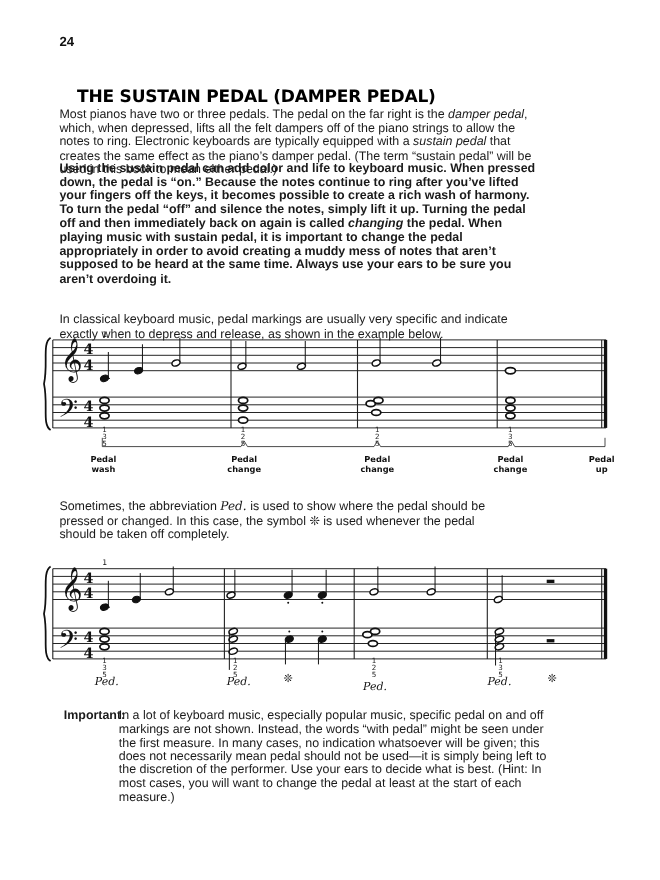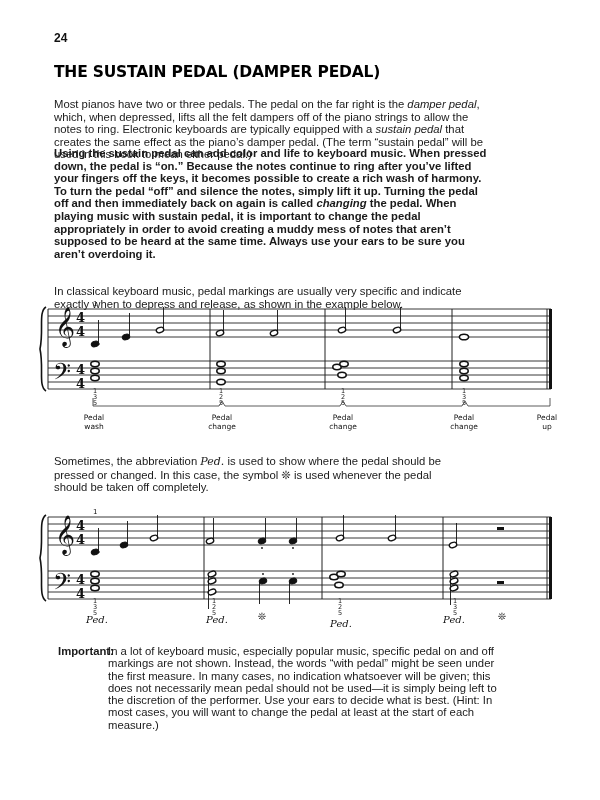--- a/index.html
+++ b/index.html
@@ -1,30 +1,30 @@
 <!DOCTYPE html>
 <html><head>
 <meta charset="utf-8">
 <style>
   html, body { margin: 0; padding: 0; background: #ffffff; }
   body { width: 600px; height: 800px; position: relative; overflow: hidden; color: #111; }
   .page-number { position: absolute; left: 54px; top: 31px; font-family: "Liberation Sans", sans-serif; font-weight: bold; font-size: 12px; }
-  .title { position: absolute; left: 54px; top: 63px; font-family: "DejaVu Sans", sans-serif; font-weight: bold; font-size: 15.5px; letter-spacing: -0.2px; margin: 0; color: #000; }
+  .title { position: absolute; left: 54px; top: 63px; font-family: "DejaVu Sans", sans-serif; font-weight: bold; font-size: 15.5px; letter-spacing: -0.2px; margin: 16px; color: #000; }
   .para { position: absolute; left: 54px; width: 440px; font-family: "Liberation Sans", sans-serif; font-size: 11.3px; line-height: 12.6px; margin: 0; color: #1a1a1a; }
   .para i { font-style: italic; }
   #p1 { top: 86px; margin-top: 12px; }
   #p2 { top: 147px; font-weight: bold; }
   #p3 { top: 285px; }
   #p4 { top: 455px; width: 400px; }
   .important { position: absolute; left: 54px; top: 645px; width: 450px; font-family: "Liberation Sans", sans-serif; font-size: 11.3px; line-height: 12.3px; color: #1a1a1a; }
   .important .label { position: absolute; left: 4px; top: 0; font-weight: bold; }
   .important .body { margin-left: 54px; }
   .ped-inline { font-family: "DejaVu Serif", serif; font-style: italic; font-size: 11px; }
   svg.score { position: absolute; left: 0; }
-  .pedal-label { position: absolute; font-family: "DejaVu Sans", sans-serif; font-weight: normal; font-size: 7.5px; line-height: 9px; text-align: center; width: 50px; }
+  .pedal-label { position: absolute; font-family: "DejaVu Sans", sans-serif; font-weight: bold; font-size: 7.5px; line-height: 9px; text-align: center; width: 50px; }
 </style>
 </head>
 <body>
 
 <div class="page-number">24</div>
 <h1 class="title">THE SUSTAIN PEDAL (DAMPER PEDAL)</h1>
 
 <p class="para" id="p1"><span>Most pianos have two or three pedals.  The pedal on the far right is the </span><i>damper pedal</i><span>, which, when depressed, lifts all the felt dampers off of the piano strings to allow the notes to ring.  Electronic keyboards are typically equipped with a </span><i>sustain pedal</i><span> that creates the same effect as the piano’s damper pedal. (The term “sustain pedal” will be used in this book to mean either pedal.)</span></p>
 
 <p class="para" id="p2"><span>Using the sustain pedal can add color and life to keyboard music. When pressed down, the pedal is “on.” Because the notes continue to ring after you’ve lifted your fingers off the keys, it becomes possible to create a rich wash of harmony. To turn the pedal “off” and silence the notes, simply lift it up. Turning the pedal off and then immediately back on again is called </span><i>changing</i><span> the pedal. When playing music with sustain pedal, it is important to change the pedal appropriately in order to avoid creating a muddy mess of notes that aren’t supposed to be heard at the same time. Always use your ears to be sure you aren’t overdoing it.</span></p>

